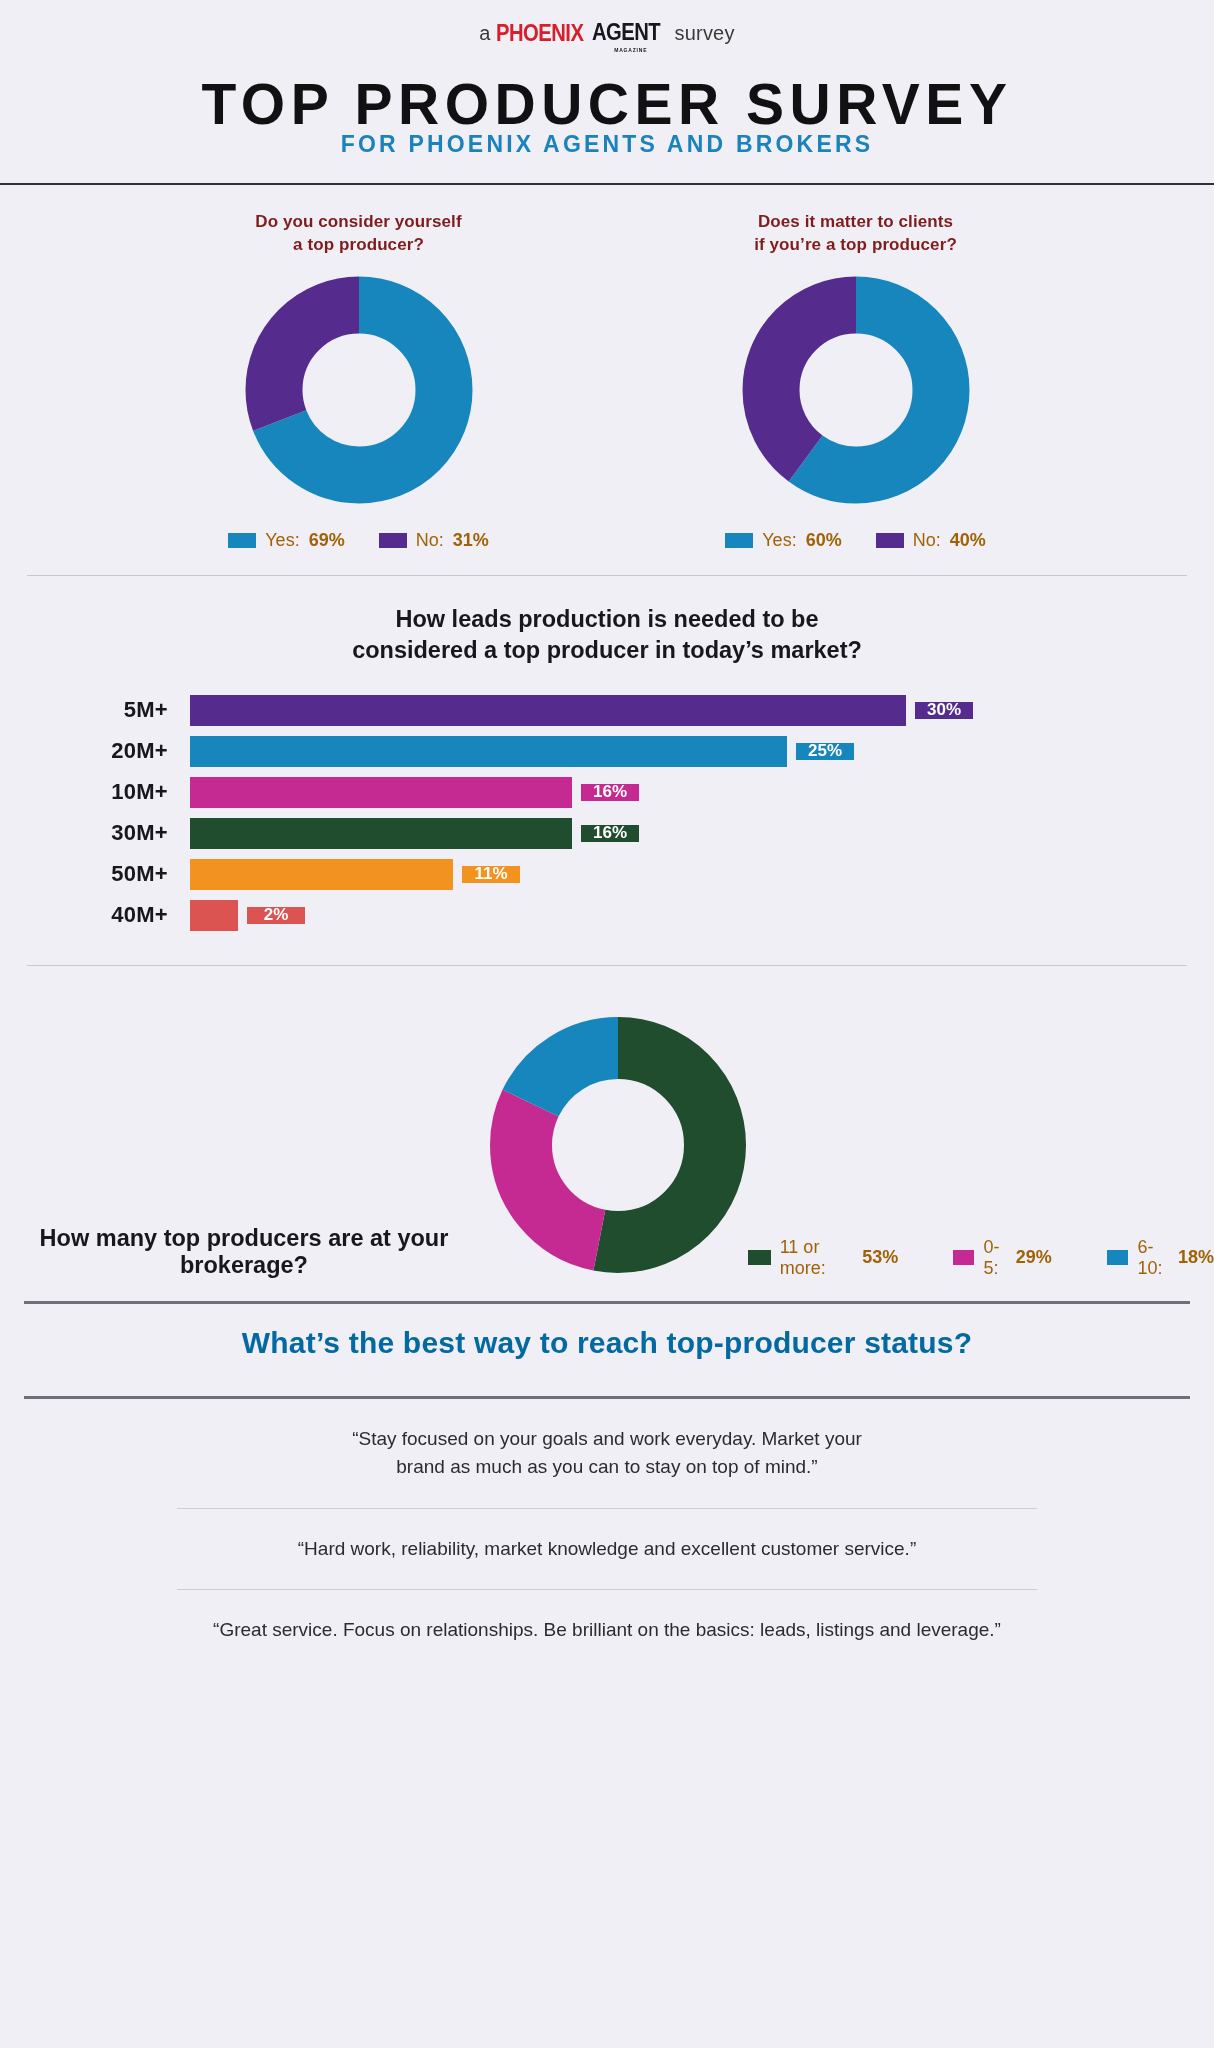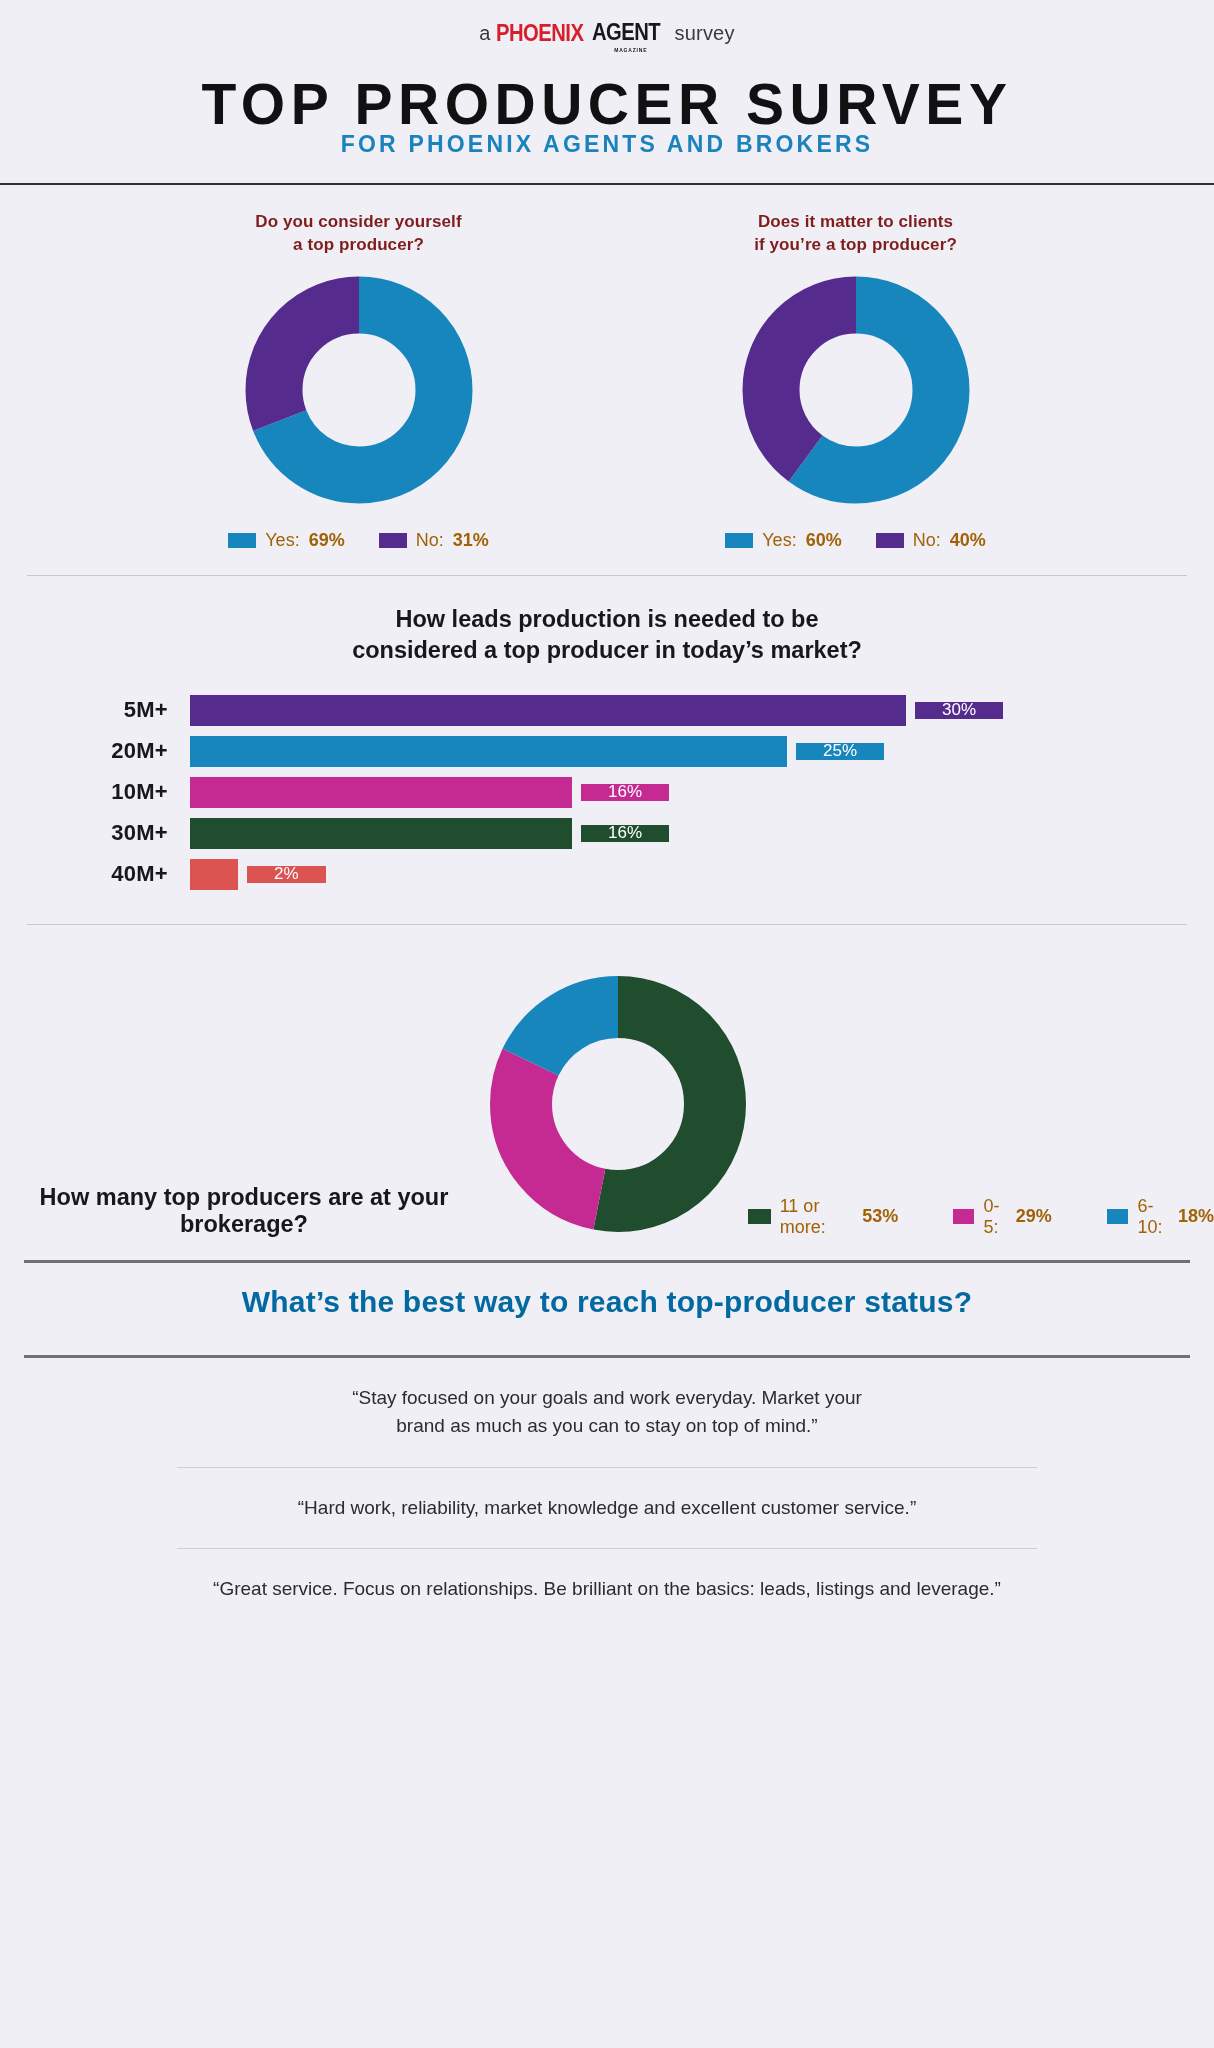--- a/index.html
+++ b/index.html
@@ -214,23 +214,23 @@
     height: 31px;
   }
   .bar-fill { height: 31px; }
   .bar-badge {
     margin-left: 9px;
     height: 17px;
     display: flex;
     align-items: center;
     justify-content: center;
     color: #ffffff;
-    font-weight: normal;
+    font-weight: bold;
     font-size: 17px;
-    padding: 0 27px;
+    padding: 0 12px;
     box-sizing: border-box;
     min-width: 58px;
   }
 
   
   .big-donut-wrap {
     padding-top: 30px;
     display: flex;
     flex-direction: row;
     align-items: flex-end;
@@ -373,20 +373,27 @@
       </div>
 
       <div class="bar-row">
         <div class="bar-label">30M+</div>
         <div class="bar-track">
           <div class="bar-fill" style="width:382px;background:#1f4d2e"></div>
           <div class="bar-badge" style="background:#1f4d2e">16%</div>
         </div>
       </div>
 
+      <div class="bar-row">
+        <div class="bar-label">50M+</div>
+        <div class="bar-track">
+          <div class="bar-fill" style="width:263px;background:#f2921f"></div>
+          <div class="bar-badge" style="background:#f2921f">11%</div>
+        </div>
+      </div>
 
       <div class="bar-row">
         <div class="bar-label">40M+</div>
         <div class="bar-track">
           <div class="bar-fill" style="width:48px;background:#dc5452"></div>
           <div class="bar-badge" style="background:#dc5452">2%</div>
         </div>
       </div>
 
     </div>

